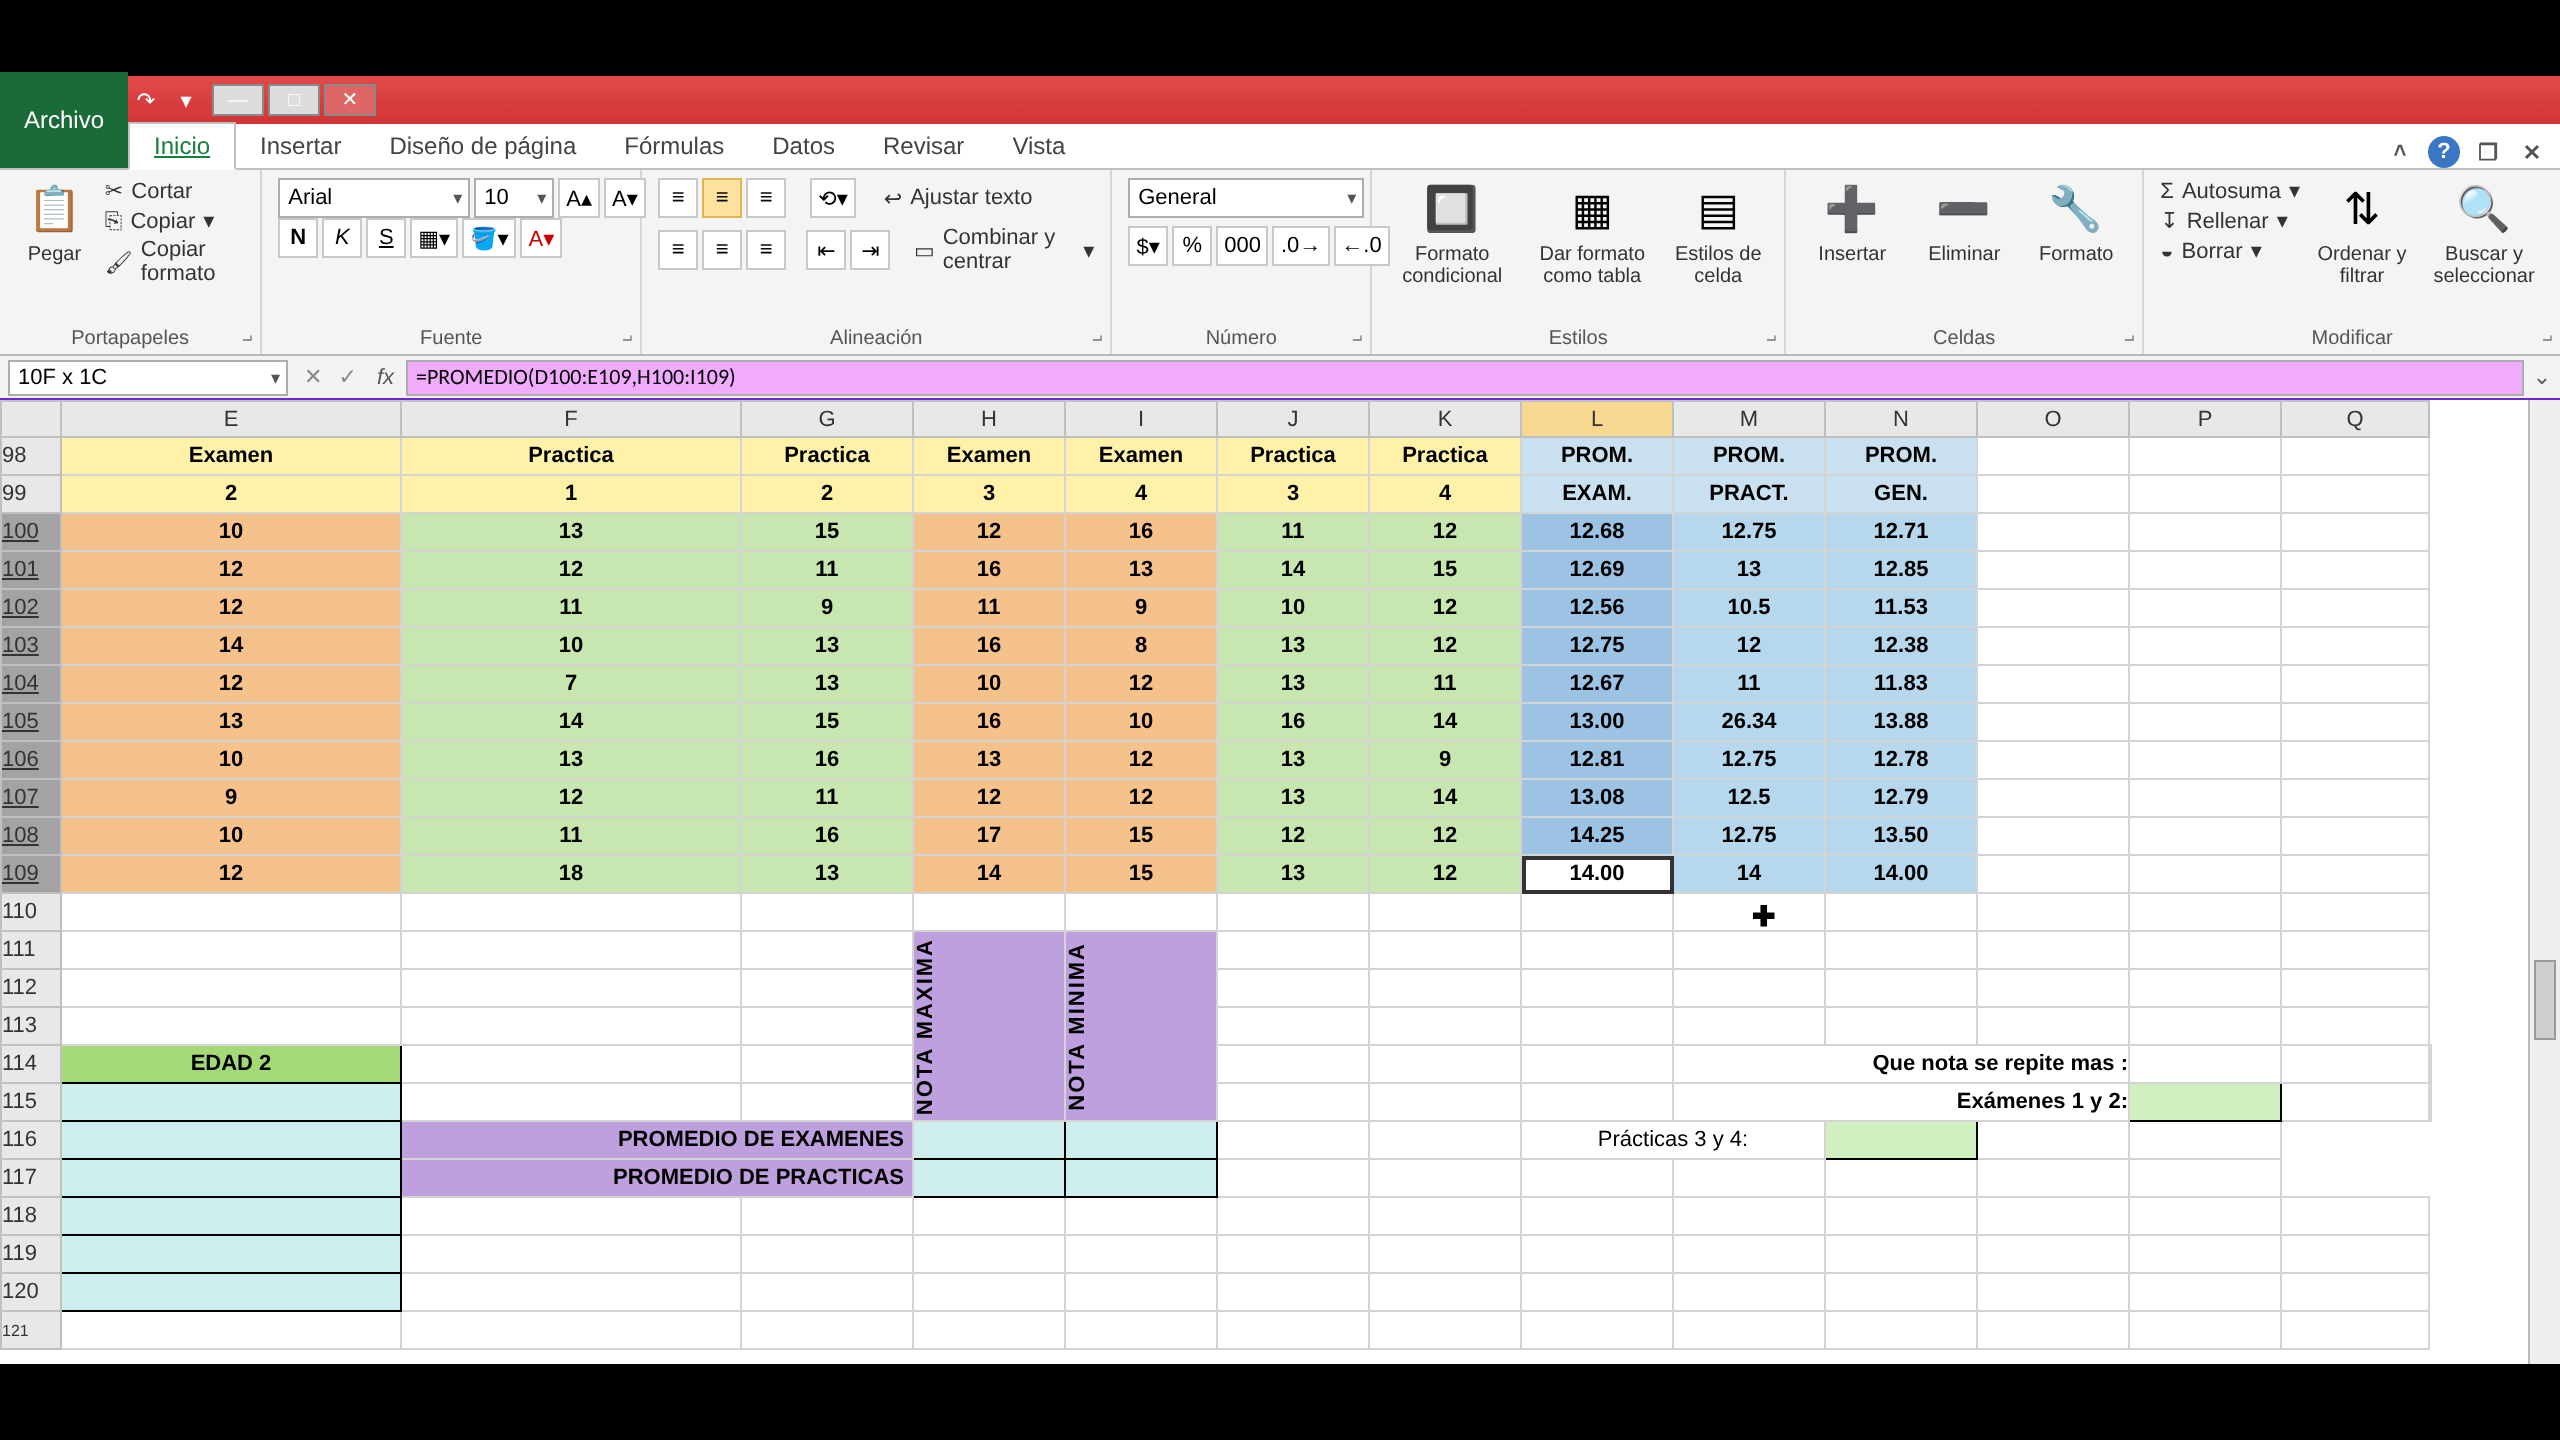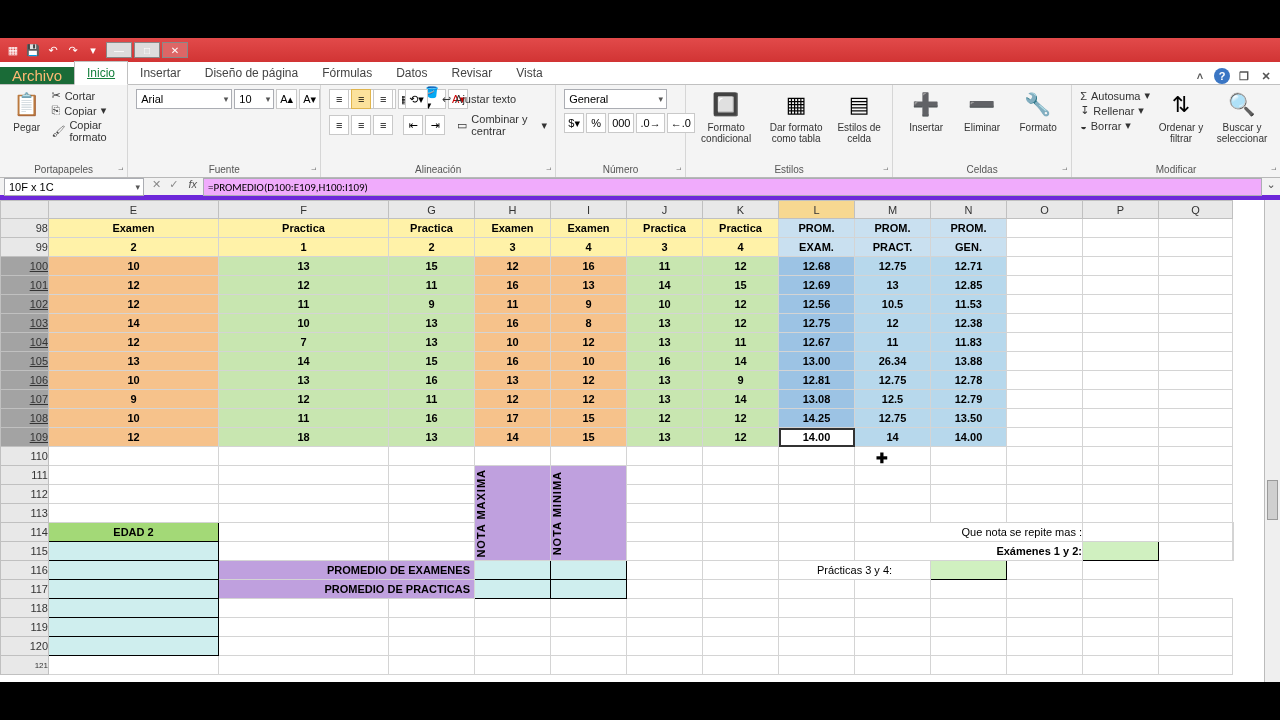--- a/index.html
+++ b/index.html
@@ -9,21 +9,21 @@
   
   .titlebar { background: linear-gradient(#e24a4a,#d13434); height: 24px; display: flex; align-items: center; color: #fff; }
   .qat { display: flex; gap: 2px; padding: 0 4px; align-items: center; }
   .qat .qbtn { width: 18px; height: 18px; display: flex; align-items: center; justify-content: center; cursor: pointer; }
   .title { flex: 1; text-align: center; font-size: 12px; color: #ffe; }
   .winbtns { display: flex; gap: 2px; padding-right: 4px; }
   .winbtn { width: 26px; height: 16px; background: #ddd; border: 1px solid #888; display:flex;align-items:center;justify-content:center; font-size:10px; }
 
   
   .tabstrip { background: #fff; display:flex; align-items:flex-end; height: 23px; border-bottom:1px solid #c0c0c0; }
-  .filetab { background: #1a6b37; color:#fdba74; padding: 0 12px; font-size:15px; }
+  .filetab { background: #1a6b37; color:#ffffff; padding: 17px 12px; font-size:12px; }
   .tab { padding: 4px 12px; font-size:12px; color:#444; cursor:pointer; }
   .tab.active { background:#fff; border:1px solid #c0c0c0; border-bottom:1px solid #fff; margin-bottom:-1px; color:#15803d;text-decoration:underline; }
   .helpicons { margin-left:auto; display:flex; gap:6px; padding-right:6px; }
   .helpicons span { width:16px;height:16px; display:inline-flex;align-items:center;justify-content:center; color:#555; cursor:pointer; font-weight:bold; font-size:11px; }
 
   
   .ribbon { background:#f4f4f4; border-bottom:1px solid #b8b8b8; height: 93px; display:flex; }
   .group { border-right:1px solid #d6d6d6; padding:4px 8px 2px; display:flex; flex-direction:column; justify-content:space-between; }
   .group-body { display:flex; gap:6px; align-items:flex-start; }
   .group-label { text-align:center; font-size:10px; color:#555; padding-top:2px; position:relative; }
@@ -33,34 +33,34 @@
   .bigbtn .lbl { font-size:10px; color:#333; text-align:center; line-height:1.05; }
   .smallrow { display:flex; gap:2px; align-items:center; }
   .smallrow .btn { border:1px solid #c9c9c9; background:#fff; height:20px; min-width:20px; display:flex;align-items:center;justify-content:center; cursor:pointer; font-size:11px; padding:0 3px;}
   .smallrow .btn.active { background:#fce29c; border-color:#e0b54e; }
   .smalllbl { font-size:11px; color:#333; cursor:pointer; display:flex; align-items:center; gap:4px; }
   .select { border:1px solid #abadb3; background:#fff; height:20px; padding:0 16px 0 4px; font-size:11px; position:relative; min-width:40px; display:flex; align-items:center; }
   .select::after { content:"▾"; position:absolute; right:3px; font-size:9px; color:#555; }
   .vstack { display:flex; flex-direction:column; gap:2px; }
 
   
-  .fbar { height:22px; display:flex; align-items:flex-start; border-bottom:5px solid #6d28d9; background:#f2f2f2; }
+  .fbar { height:22px; display:flex; align-items:center; border-bottom:1px solid #6d28d9; background:#f2f2f2; }
   .namebox { width:140px; border:1px solid #abadb3; background:#fff; height:18px; margin:0 4px; padding:0 4px; display:flex; align-items:center; position:relative;}
   .namebox::after { content:"▾"; position:absolute; right:3px; font-size:9px; color:#555; }
   .fx { padding:0 6px; color:#555; font-style:italic; }
   .formula-in { flex:1; border:1px solid #abadb3; background:#f0abfc; height:18px; padding:0 4px; display:flex; align-items:center; font-family: "Calibri", Arial; }
   .fexpand { width:18px; text-align:center; color:#555; }
 
   
   .gridwrap { flex:1; display:flex; position:relative; background:#fff; }
   .grid { flex:1; overflow:hidden; position:relative; }
   table.sheet { border-collapse:collapse; table-layout:fixed; }
   .colhead th { background:#e8e8e8; border:1px solid #c0c0c0; font-weight:normal; color:#333; font-size:11px; height:18px; }
   .colhead th.sel { background:#f7d891; }
-  .rowhead { background:#e8e8e8; border:1px solid #c0c0c0; text-align:right; font-size:11px; color:#333; width:48px; }
+  .rowhead { background:#e8e8e8; border:1px solid #c0c0c0; text-align:left; font-size:11px; color:#333; width:30px; }
   .rowhead.sel { background:#a3a3a3;text-decoration:underline; }
   td { border:1px solid #d4d4d4; height:19px; font-size:11px; text-align:center; font-family:Arial; }
   .c-yellow { background:#fff2a8; font-weight:bold; }
   .c-orange { background:#f6c28b; font-weight:bold; }
   .c-green { background:#c8e6b0; font-weight:bold; }
   .c-blue { background:#b7d8ec; font-weight:bold; }
   .c-bluehdr { background:#c9e0f0; font-weight:bold; }
   .c-selblue { background:#9cc3e4; font-weight:bold; }
   .c-active { background:#fff; font-weight:bold; outline: 2px solid #333; outline-offset:-2px;}
   .c-purple { background:#bfa0de; font-weight:bold; }
@@ -131,21 +131,21 @@
         <div class="smalllbl">
               <span>🖌</span>
               <span>Copiar formato</span>
             </div>
       </div>
     </div>
     <div class="group-label">Portapapeles</div>
   </div>
 
   <div class="group" style="min-width:190px;">
-    <div class="group-body" style="flex-direction:row;gap:12px;justify-content:space-between;">
+    <div class="group-body" style="flex-direction:column;gap:0;justify-content:space-between;">
       <div class="smallrow">
         <div class="select" style="width:96px">Arial</div>
         <div class="select" style="width:38px">10</div>
         <div class="btn">A▴</div>
         <div class="btn">A▾</div>
       </div>
       <div class="smallrow">
         <div class="btn" style="font-weight:bold">N</div>
         <div class="btn" style="font-style:italic">K</div>
         <div class="btn" style="text-decoration:underline">S</div>
@@ -180,21 +180,21 @@
         <div class="btn">⇥</div>
         <div style="width:10px"></div>
         <div class="smalllbl"><span>▭</span><span>Combinar y centrar</span> ▾</div>
       </div>
     </div>
     <div class="group-label">Alineación</div>
   </div>
 
   <div class="group" style="min-width:130px;">
     <div class="group-body" style="flex-direction:column;gap:4px;">
-      <div class="select" style="width:103px">General</div>
+      <div class="select" style="width:118px">General</div>
       <div class="smallrow">
         <div class="btn">$▾</div>
         <div class="btn">%</div>
         <div class="btn">000</div>
         <div class="btn">.0→</div>
         <div class="btn">←.0</div>
       </div>
     </div>
     <div class="group-label">Número</div>
   </div>
@@ -557,21 +557,21 @@
               <td></td>
             </tr>
             <tr>
               <td class="rowhead">114</td>
               <td class="c-edad">EDAD 2</td>
               <td></td>
               <td></td>
               <td></td>
               <td></td>
               <td></td>
-              <td colspan="3" style="text-align:right;font-weight:normal">Que nota se repite mas :</td>
+              <td colspan="3" style="text-align:right;font-weight:bold">Que nota se repite mas :</td>
               <td></td>
               <td></td>
               <td></td>
             </tr>
             <tr>
               <td class="rowhead">115</td>
               <td class="c-cyan"></td>
               <td></td>
               <td></td>
               <td></td>

